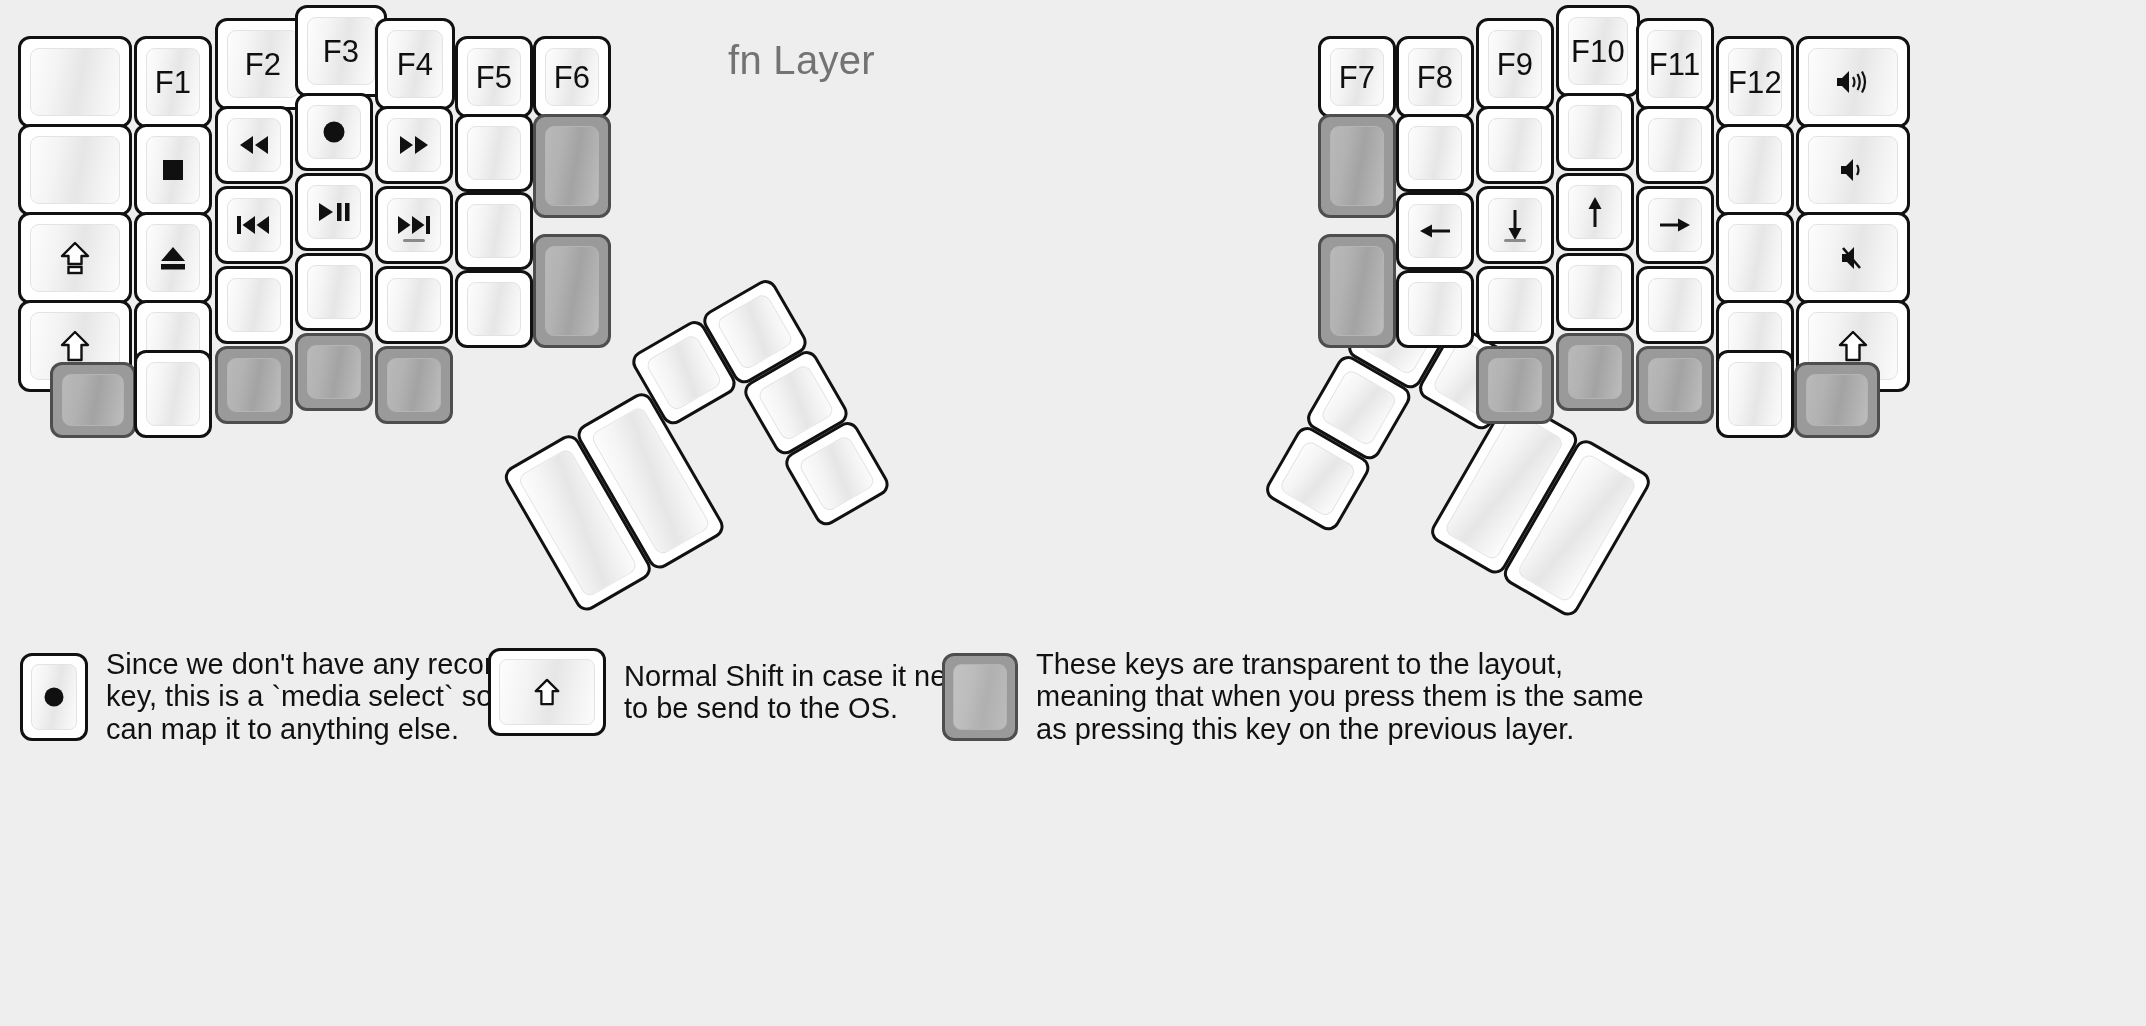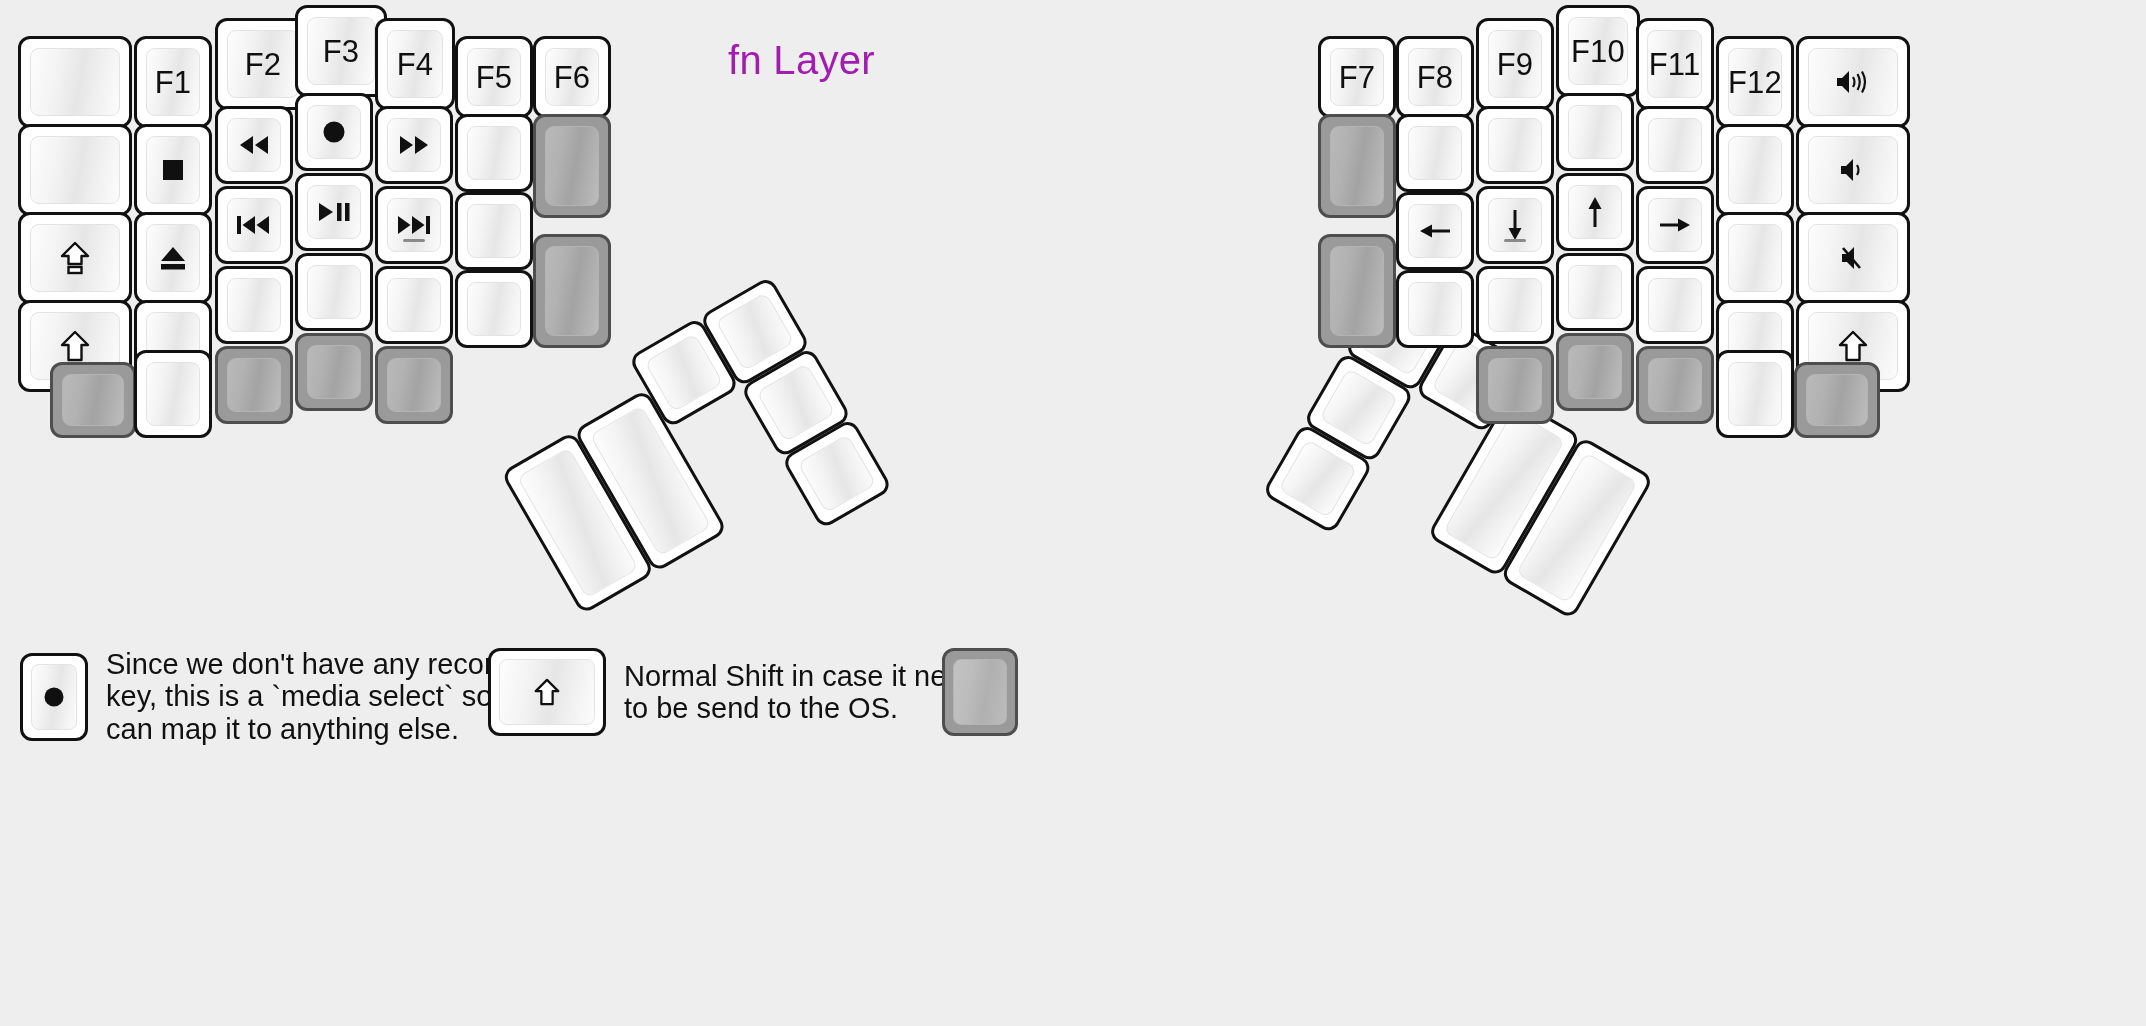--- a/index.html
+++ b/index.html
@@ -49,21 +49,21 @@
     width:22px;height:3px;background:#8a8a8a;border-radius:2px;
   }
 
   
   .ico{display:block;}
 
   
   #title{
     position:absolute;
     left:728px;top:38px;
-    font-size:40px;color:#a21caf;
+    font-size:40px;color:#737373;
     letter-spacing:.3px;
     white-space:nowrap;
   }
 
   
   .legend-item{position:absolute;display:flex;align-items:center;}
   .legend-key{
     position:relative;
     box-sizing:border-box;
     border:3px solid #111;border-radius:12px;background:#fff;padding:8px;
@@ -479,15 +479,18 @@
       </div>
     </div>
     <div class="legend-text">Normal Shift in case it needs
 to be send to the OS.</div>
   </div>
 
   <div class="legend-item" style="left:942px;top:648px;">
     <div class="legend-key trans" style="width:76px;height:88px;">
       <div class="top"></div>
     </div>
+    <div class="legend-text">These keys are transparent to the layout,
+meaning that when you press them is the same
+as pressing this key on the previous layer.</div>
   </div>
 
 </div>
 
 </body></html>

